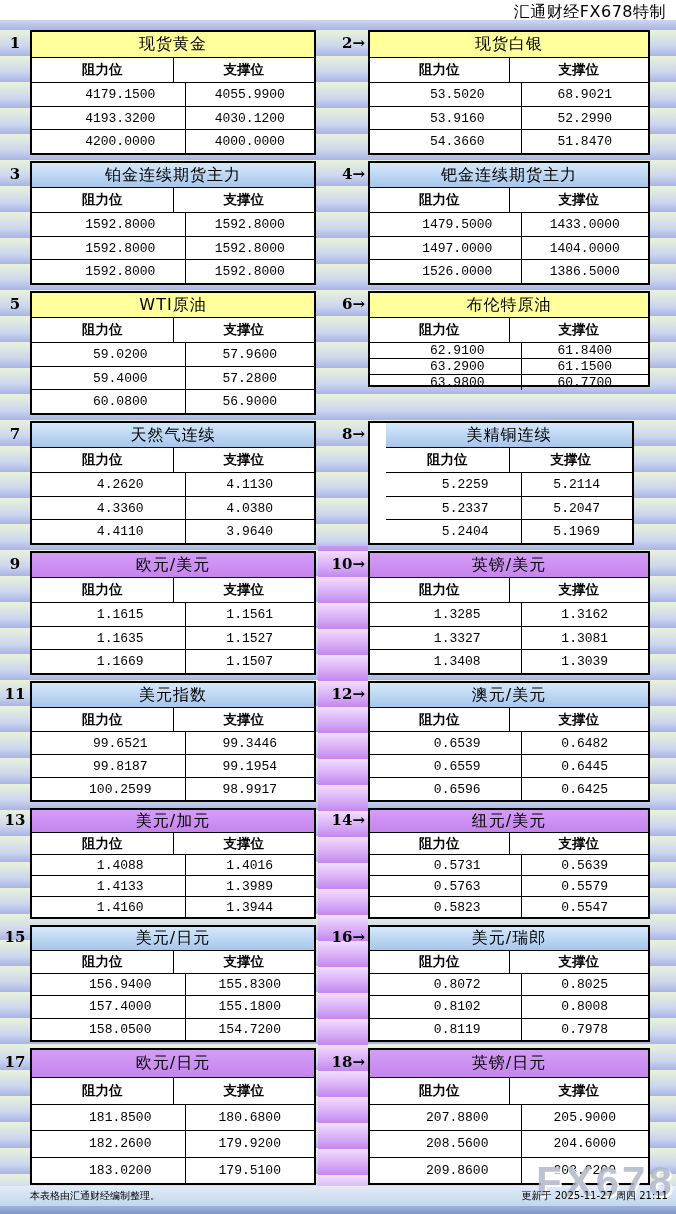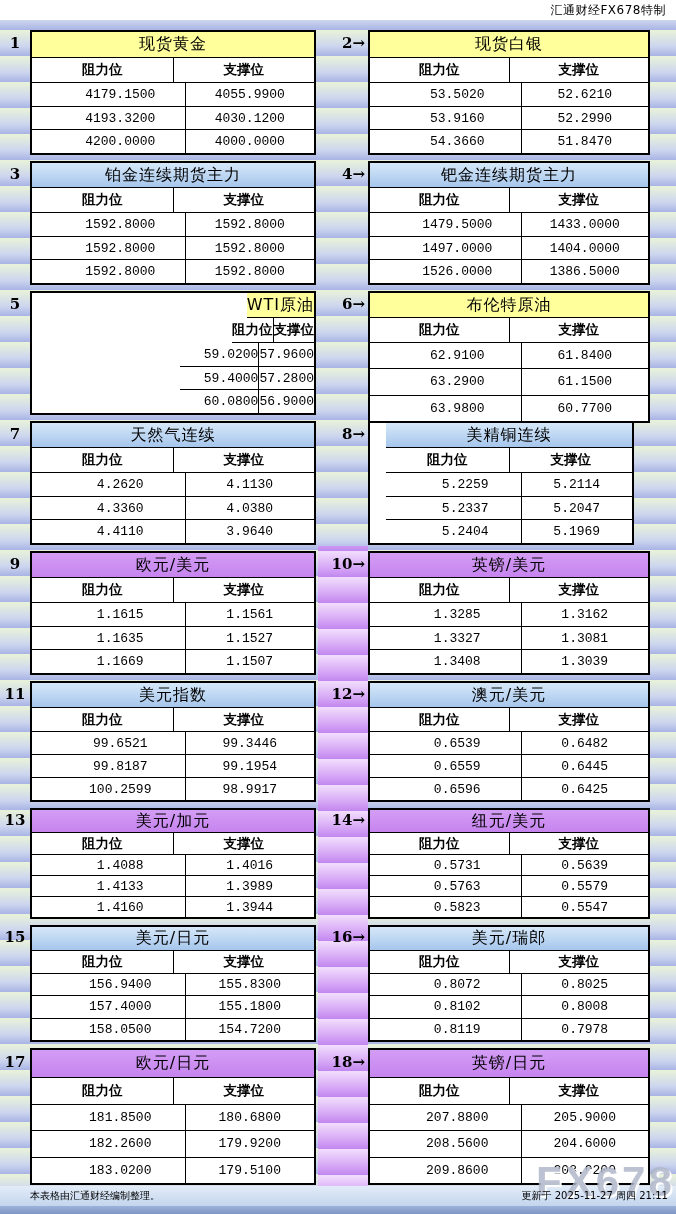--- a/index.html
+++ b/index.html
@@ -12,21 +12,21 @@
     background-image:linear-gradient(to bottom,#e7f0db 6%,#cdd6ee 62%,#a9b4e5 100%);
     background-size:100% 26px; background-position:0 -16px; z-index:0;
   }
   .gutter-purple {
     position:absolute; left:318px; top:546px; width:50px; height:640px;
     background-image:linear-gradient(to bottom,#efd9fc 6%,#d7a9f6 62%,#c287ef 100%);
     background-size:100% 26px; background-position:0 -21px; z-index:1;
   }
 
   .top-caption {
-    position:absolute; top:2px; right:10px; font-size:12px; color:#000;
+    position:absolute; top:2px; right:10px; font-size:16px; color:#000;
     z-index:2; letter-spacing:0.5px;
   }
 
   .block {
     position:absolute; border:2px solid #000; background:#fff; box-sizing:border-box;
     display:flex; flex-direction:column; z-index:2;
   }
   .block-title {
     display:flex; align-items:center; justify-content:center;
     font-weight:normal; font-size:16px; border-bottom:1px solid #000; box-sizing:border-box;
@@ -105,21 +105,21 @@
         </div>
       </div>
       <div class="block theme-yellow" style="left: 368px; top: 30px; width: 282px; height: 125px;">
         <div class="block-title" style="height: 26px; flex: 0 0 26px;">现货白银</div>
         <div class="cols-row" style="flex: 0 0 25px;">
           <div class="col-hdr">阻力位</div>
           <div class="col-hdr">支撑位</div>
         </div>
         <div class="data-row">
           <div class="cell">53.5020</div>
-          <div class="cell">52.6210</div>
+          <div class="cell">68.9021</div>
         </div>
         <div class="data-row">
           <div class="cell">53.9160</div>
           <div class="cell">52.2990</div>
         </div>
         <div class="data-row">
           <div class="cell">54.3660</div>
           <div class="cell">51.8470</div>
         </div>
       </div>
@@ -154,40 +154,40 @@
         </div>
         <div class="data-row">
           <div class="cell">1497.0000</div>
           <div class="cell">1404.0000</div>
         </div>
         <div class="data-row">
           <div class="cell">1526.0000</div>
           <div class="cell">1386.5000</div>
         </div>
       </div>
-      <div class="block theme-yellow" style="left: 30px; top: 291px; width: 286px; height: 124px; align-items: flex-end;">
+      <div class="block theme-yellow" style="left: 30px; top: 291px; width: 286px; height: 124px;">
         <div class="block-title" style="height: 25px; flex: 0 0 25px;">WTI原油</div>
         <div class="cols-row" style="flex: 0 0 25px;">
           <div class="col-hdr">阻力位</div>
           <div class="col-hdr">支撑位</div>
         </div>
         <div class="data-row">
           <div class="cell">59.0200</div>
           <div class="cell">57.9600</div>
         </div>
         <div class="data-row">
           <div class="cell">59.4000</div>
           <div class="cell">57.2800</div>
         </div>
         <div class="data-row">
           <div class="cell">60.0800</div>
           <div class="cell">56.9000</div>
         </div>
       </div>
-      <div class="block theme-yellow" style="left: 368px; top: 291px; width: 282px; height: 132px;">
+      <div class="block theme-yellow" style="left: 368px; top: 291px; width: 282px; height: 96px;">
         <div class="block-title" style="height: 25px; flex: 0 0 25px;">布伦特原油</div>
         <div class="cols-row" style="flex: 0 0 25px;">
           <div class="col-hdr">阻力位</div>
           <div class="col-hdr">支撑位</div>
         </div>
         <div class="data-row">
           <div class="cell">62.9100</div>
           <div class="cell">61.8400</div>
         </div>
         <div class="data-row">

